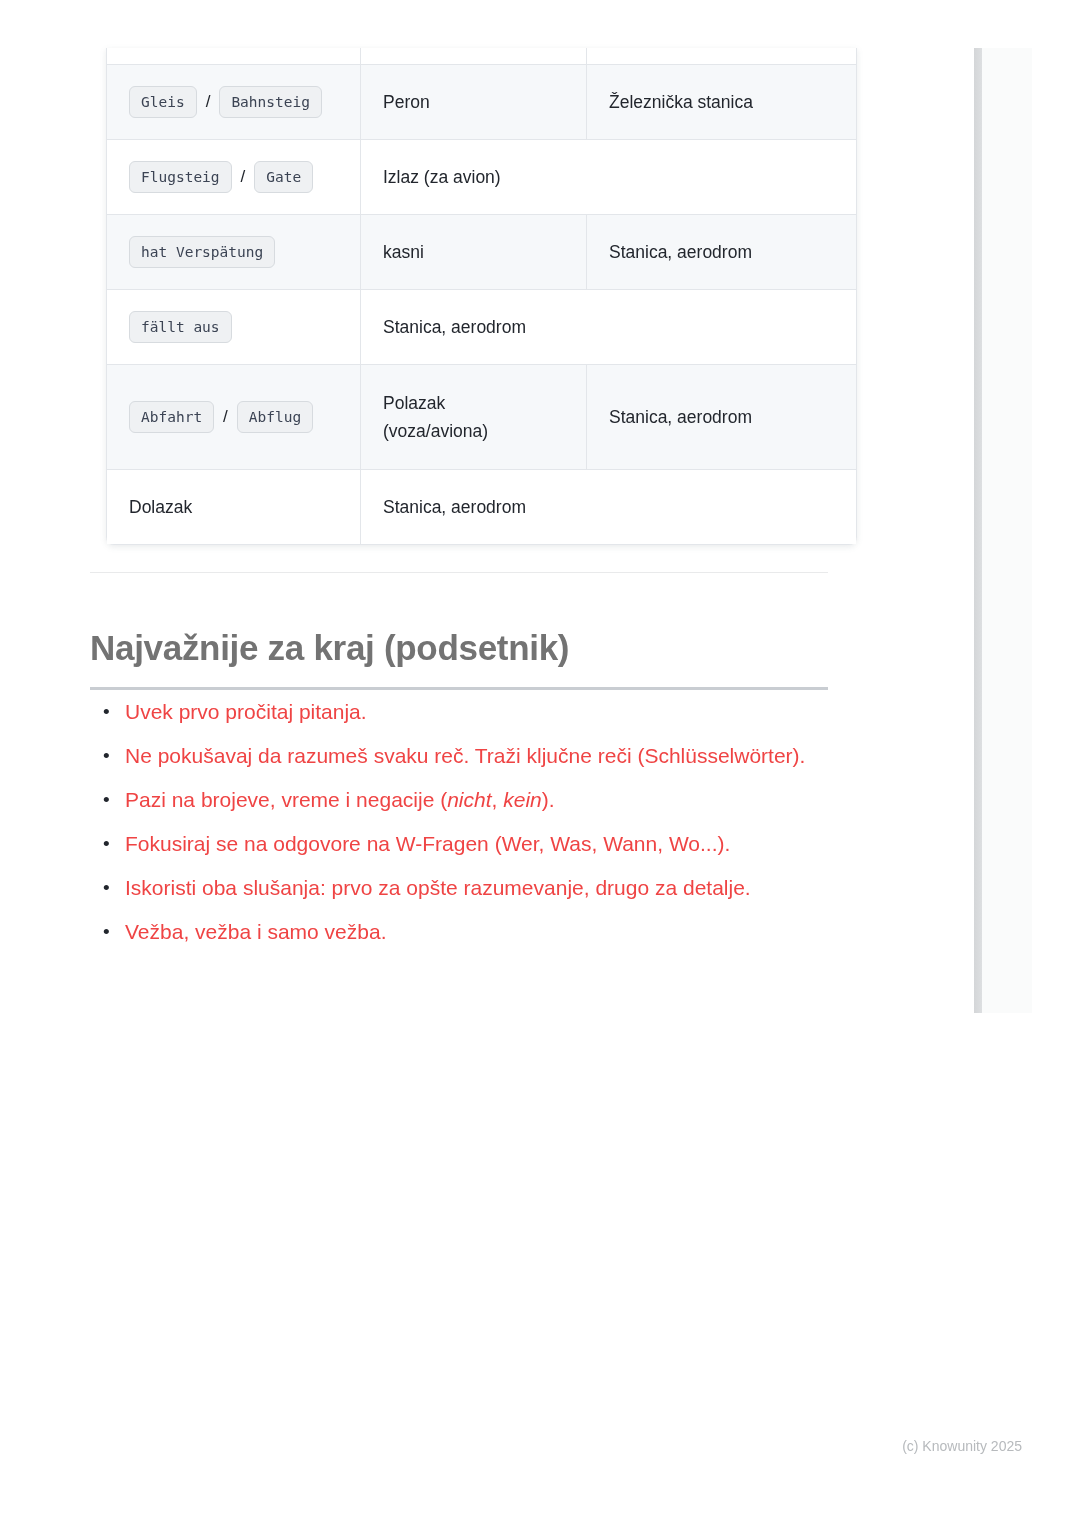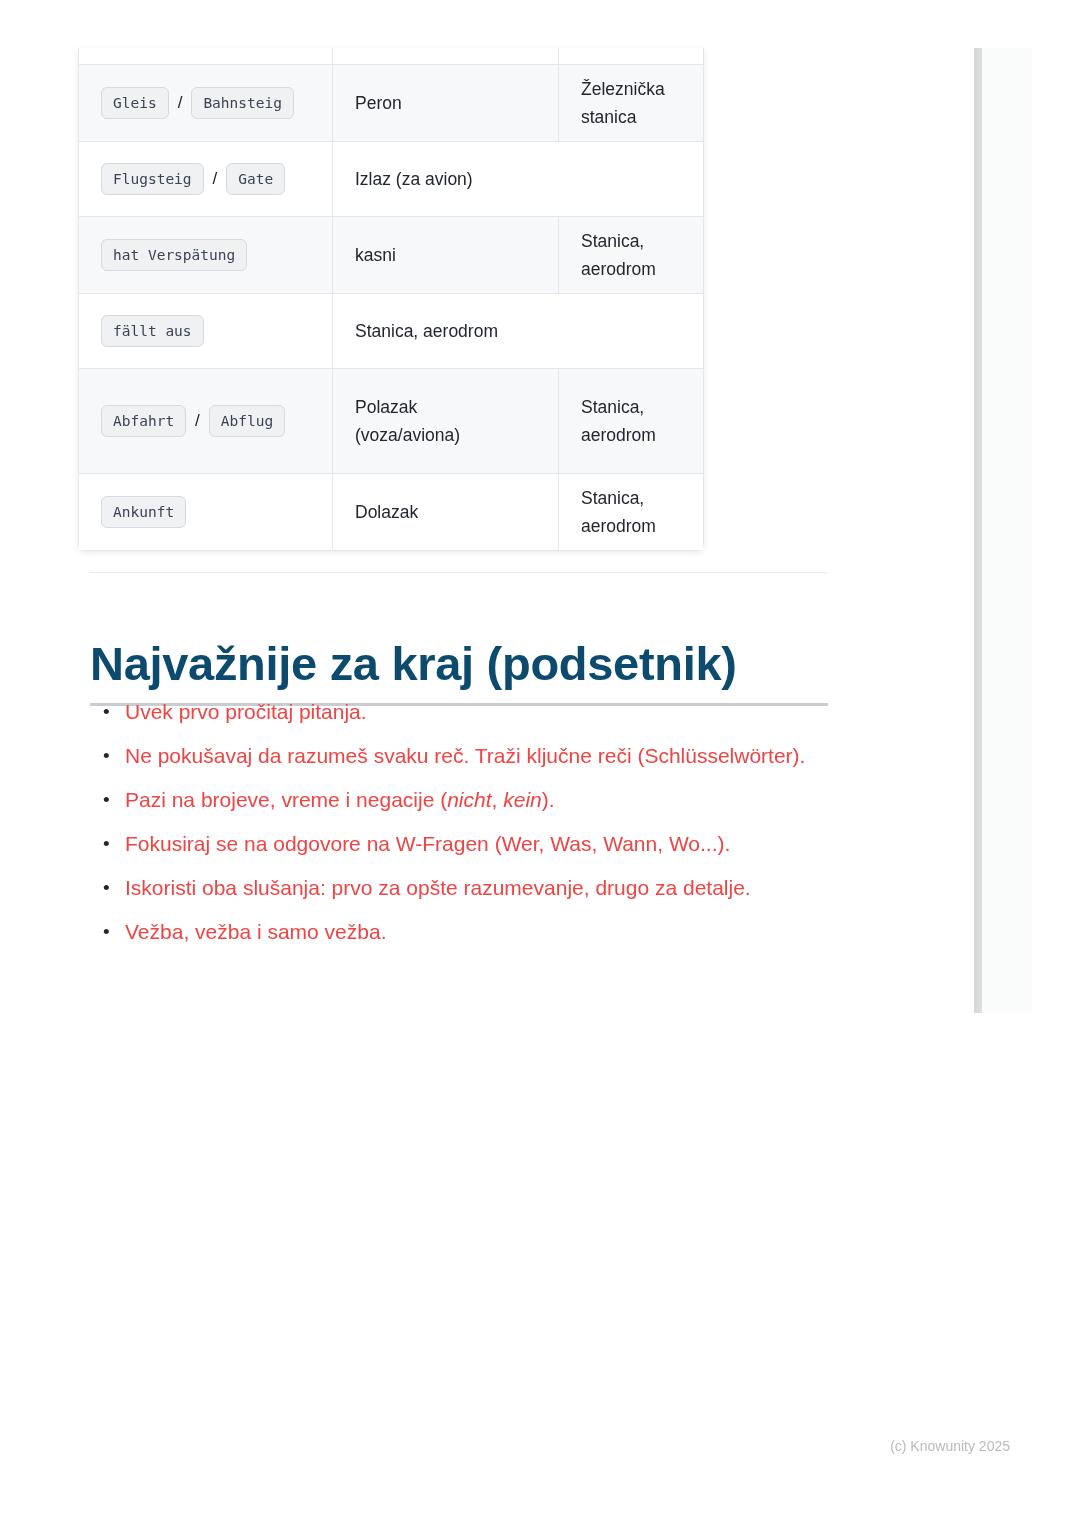--- a/index.html
+++ b/index.html
@@ -9,23 +9,23 @@
     height: 1528px;
     background: #ffffff;
     font-family: "Liberation Sans", sans-serif;
     color: #22262d;
     overflow: hidden;
   }
 
   
   .vocab-table {
     position: absolute;
-    left: 78px;
+    left: 106px;
     top: 48px;
-    width: 626px;
+    width: 751px;
     border-left: 1px solid #e3e6ea;
     border-right: 1px solid #e3e6ea;
     border-bottom: 1px solid #e3e6ea;
     border-radius: 0 0 8px 8px;
     box-shadow: 0 2px 6px rgba(100,110,120,0.14);
     background: #ffffff;
     box-sizing: border-box;
   }
   .t-row {
     display: grid;
@@ -71,28 +71,28 @@
     top: 572px;
     width: 738px;
     height: 1px;
     background: #e9eaeb;
   }
 
   
   .section-heading {
     position: absolute;
     left: 90px;
-    top: 640px;
+    top: 624px;
     width: 738px;
     margin: 0;
-    font-size: 47px;
+    font-size: 35px;
     line-height: 48px;
     font-weight: 700;
     letter-spacing: -0.3px;
-    color: #0c4a6e;
+    color: #737373;
     padding-bottom: 15px;
     border-bottom: 3.5px solid #c9cdd2;
     box-sizing: border-box;
   }
 
   
   .reminder-list {
     position: absolute;
     left: 90px;
     top: 700px;
@@ -134,21 +134,21 @@
     left: 982px;
     top: 48px;
     width: 50px;
     height: 965px;
     background: #fafbfb;
   }
 
   
   .footer-copyright {
     position: absolute;
-    right: 70px;
+    right: 58px;
     top: 1438px;
     font-size: 14px;
     color: #b7babd;
   }
 </style>
 </head>
 <body>
 
 <div class="page">
 
@@ -199,23 +199,20 @@
         <span class="code-badge">Abfahrt</span>
         <span class="badge-sep">/</span>
         <span class="code-badge">Abflug</span>
       </div>
       <div class="t-cell">Polazak
 (voza/aviona)</div>
       <div class="t-cell">Stanica, aerodrom</div>
     </div>
 
     <div class="t-row">
-      <div class="t-cell term-cell">
-        <span class="code-badge">Ankunft</span>
-      </div>
       <div class="t-cell">Dolazak</div>
       <div class="t-cell">Stanica, aerodrom</div>
     </div>
 
   </div>
 
   <div class="soft-hr"></div>
 
   <h2 class="section-heading">Najvažnije za kraj (podsetnik)</h2>
 

